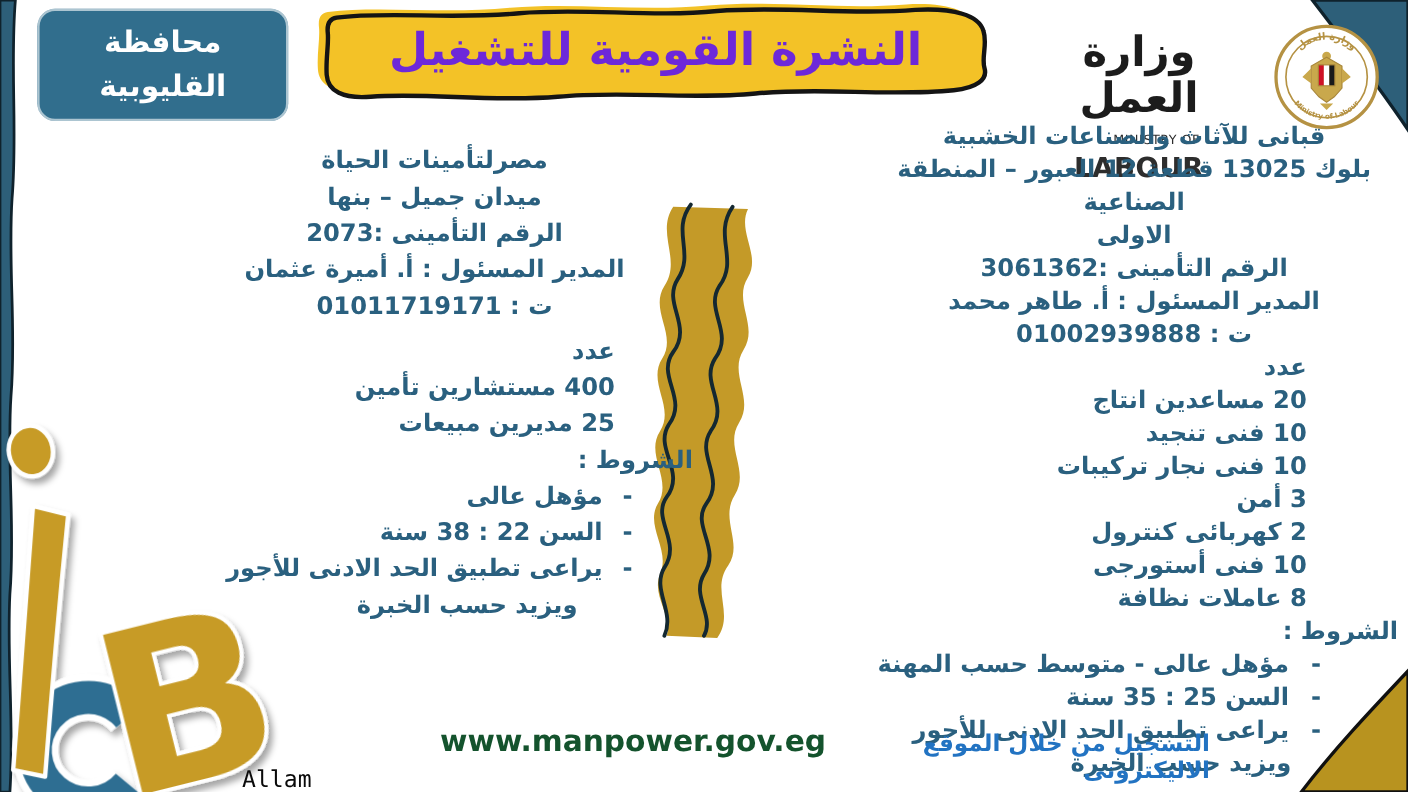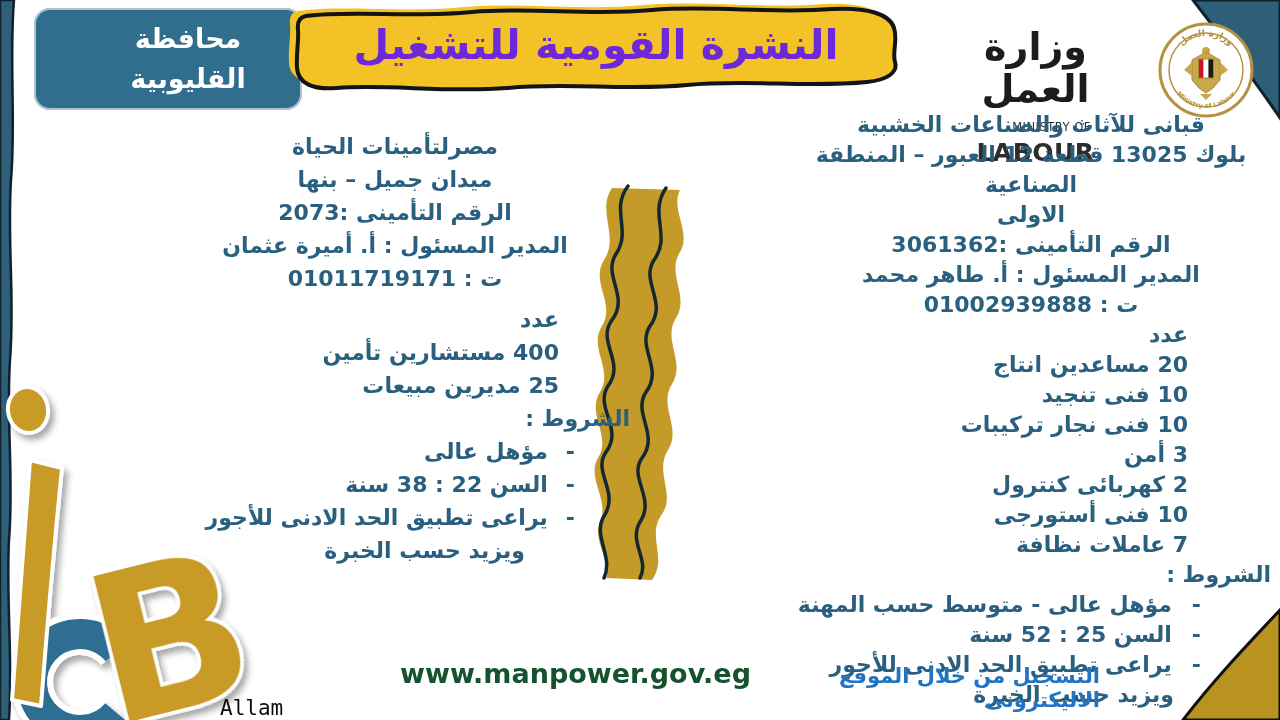--- a/index.html
+++ b/index.html
@@ -4,21 +4,21 @@
 <style>
   html,body{margin:0;padding:0;background:#e8e8e8;}
   .page{position:relative;width:1280px;height:720px;background:#ffffff;overflow:hidden;
         font-family:"DejaVu Sans",sans-serif;}
   
   .decor{position:absolute;inset:0;pointer-events:none;}
   
   .badge{position:absolute;left:34px;top:8px;width:228px;height:102px;background:#316e8d;
          border-radius:16px;color:#fff;font-weight:bold;font-size:27px;direction:rtl;
          display:flex;flex-direction:column;justify-content:center;text-align:center;
-         line-height:40px;box-shadow:0 0 0 2px rgba(255,255,255,.6) inset;padding-left:40px;}
+         line-height:40px;box-shadow:0 0 0 2px rgba(255,255,255,.6) inset;}
   
   .banner{position:absolute;left:282px;top:0;width:628px;height:96px;}
   .banner svg{position:absolute;inset:0;}
   .banner-title{position:absolute;inset:0;display:flex;align-items:center;justify-content:center;
                 direction:rtl;font-size:41px;font-weight:bold;color:#6d28d9;padding-bottom:6px;}
   
   .ministry{position:absolute;left:928px;top:26px;width:215px;text-align:center;color:#1c1c1c;}
   .ministry-ar{font-size:38px;font-weight:bold;direction:rtl;line-height:42px;}
   .ministry-en{font-size:25px;font-weight:bold;letter-spacing:.5px;color:#2d2d2d;line-height:26px;}
   .ministry-en .prefix{font-size:11.5px;font-weight:normal;letter-spacing:.5px;margin-left:32px;}
@@ -185,29 +185,29 @@
     <div class="c-line">الرقم التأمينى :3061362</div>
     <div class="c-line">المدير المسئول : أ. طاهر محمد</div>
     <div class="c-line">ت : 01002939888</div>
     <div class="c-line lst">عدد</div>
     <div class="c-line lst">20 مساعدين انتاج</div>
     <div class="c-line lst">10 فنى تنجيد</div>
     <div class="c-line lst">10 فنى نجار تركيبات</div>
     <div class="c-line lst">3 أمن</div>
     <div class="c-line lst">2 كهربائى كنترول</div>
     <div class="c-line lst">10 فنى أستورجى</div>
-    <div class="c-line lst">7 عاملات نظافة</div>
+    <div class="c-line lst">8 عاملات نظافة</div>
     <div class="c-line conds-label">الشروط :</div>
     <div class="cond-row">
       <span class="dash">-</span>
       <span>مؤهل عالى -  متوسط حسب  المهنة</span>
     </div>
     <div class="cond-row">
       <span class="dash">-</span>
-      <span>السن 25 : 52  سنة</span>
+      <span>السن 25 : 35  سنة</span>
     </div>
     <div class="cond-row">
       <span class="dash">-</span>
       <span>يراعى تطبيق الحد الادنى للأجور</span>
     </div>
     <div class="c-line note">ويزيد حسب الخبرة</div>
   </section>
 
   <div class="footer">
     <span class="register">التسجيل من خلال الموقع الاليكترونى</span>

